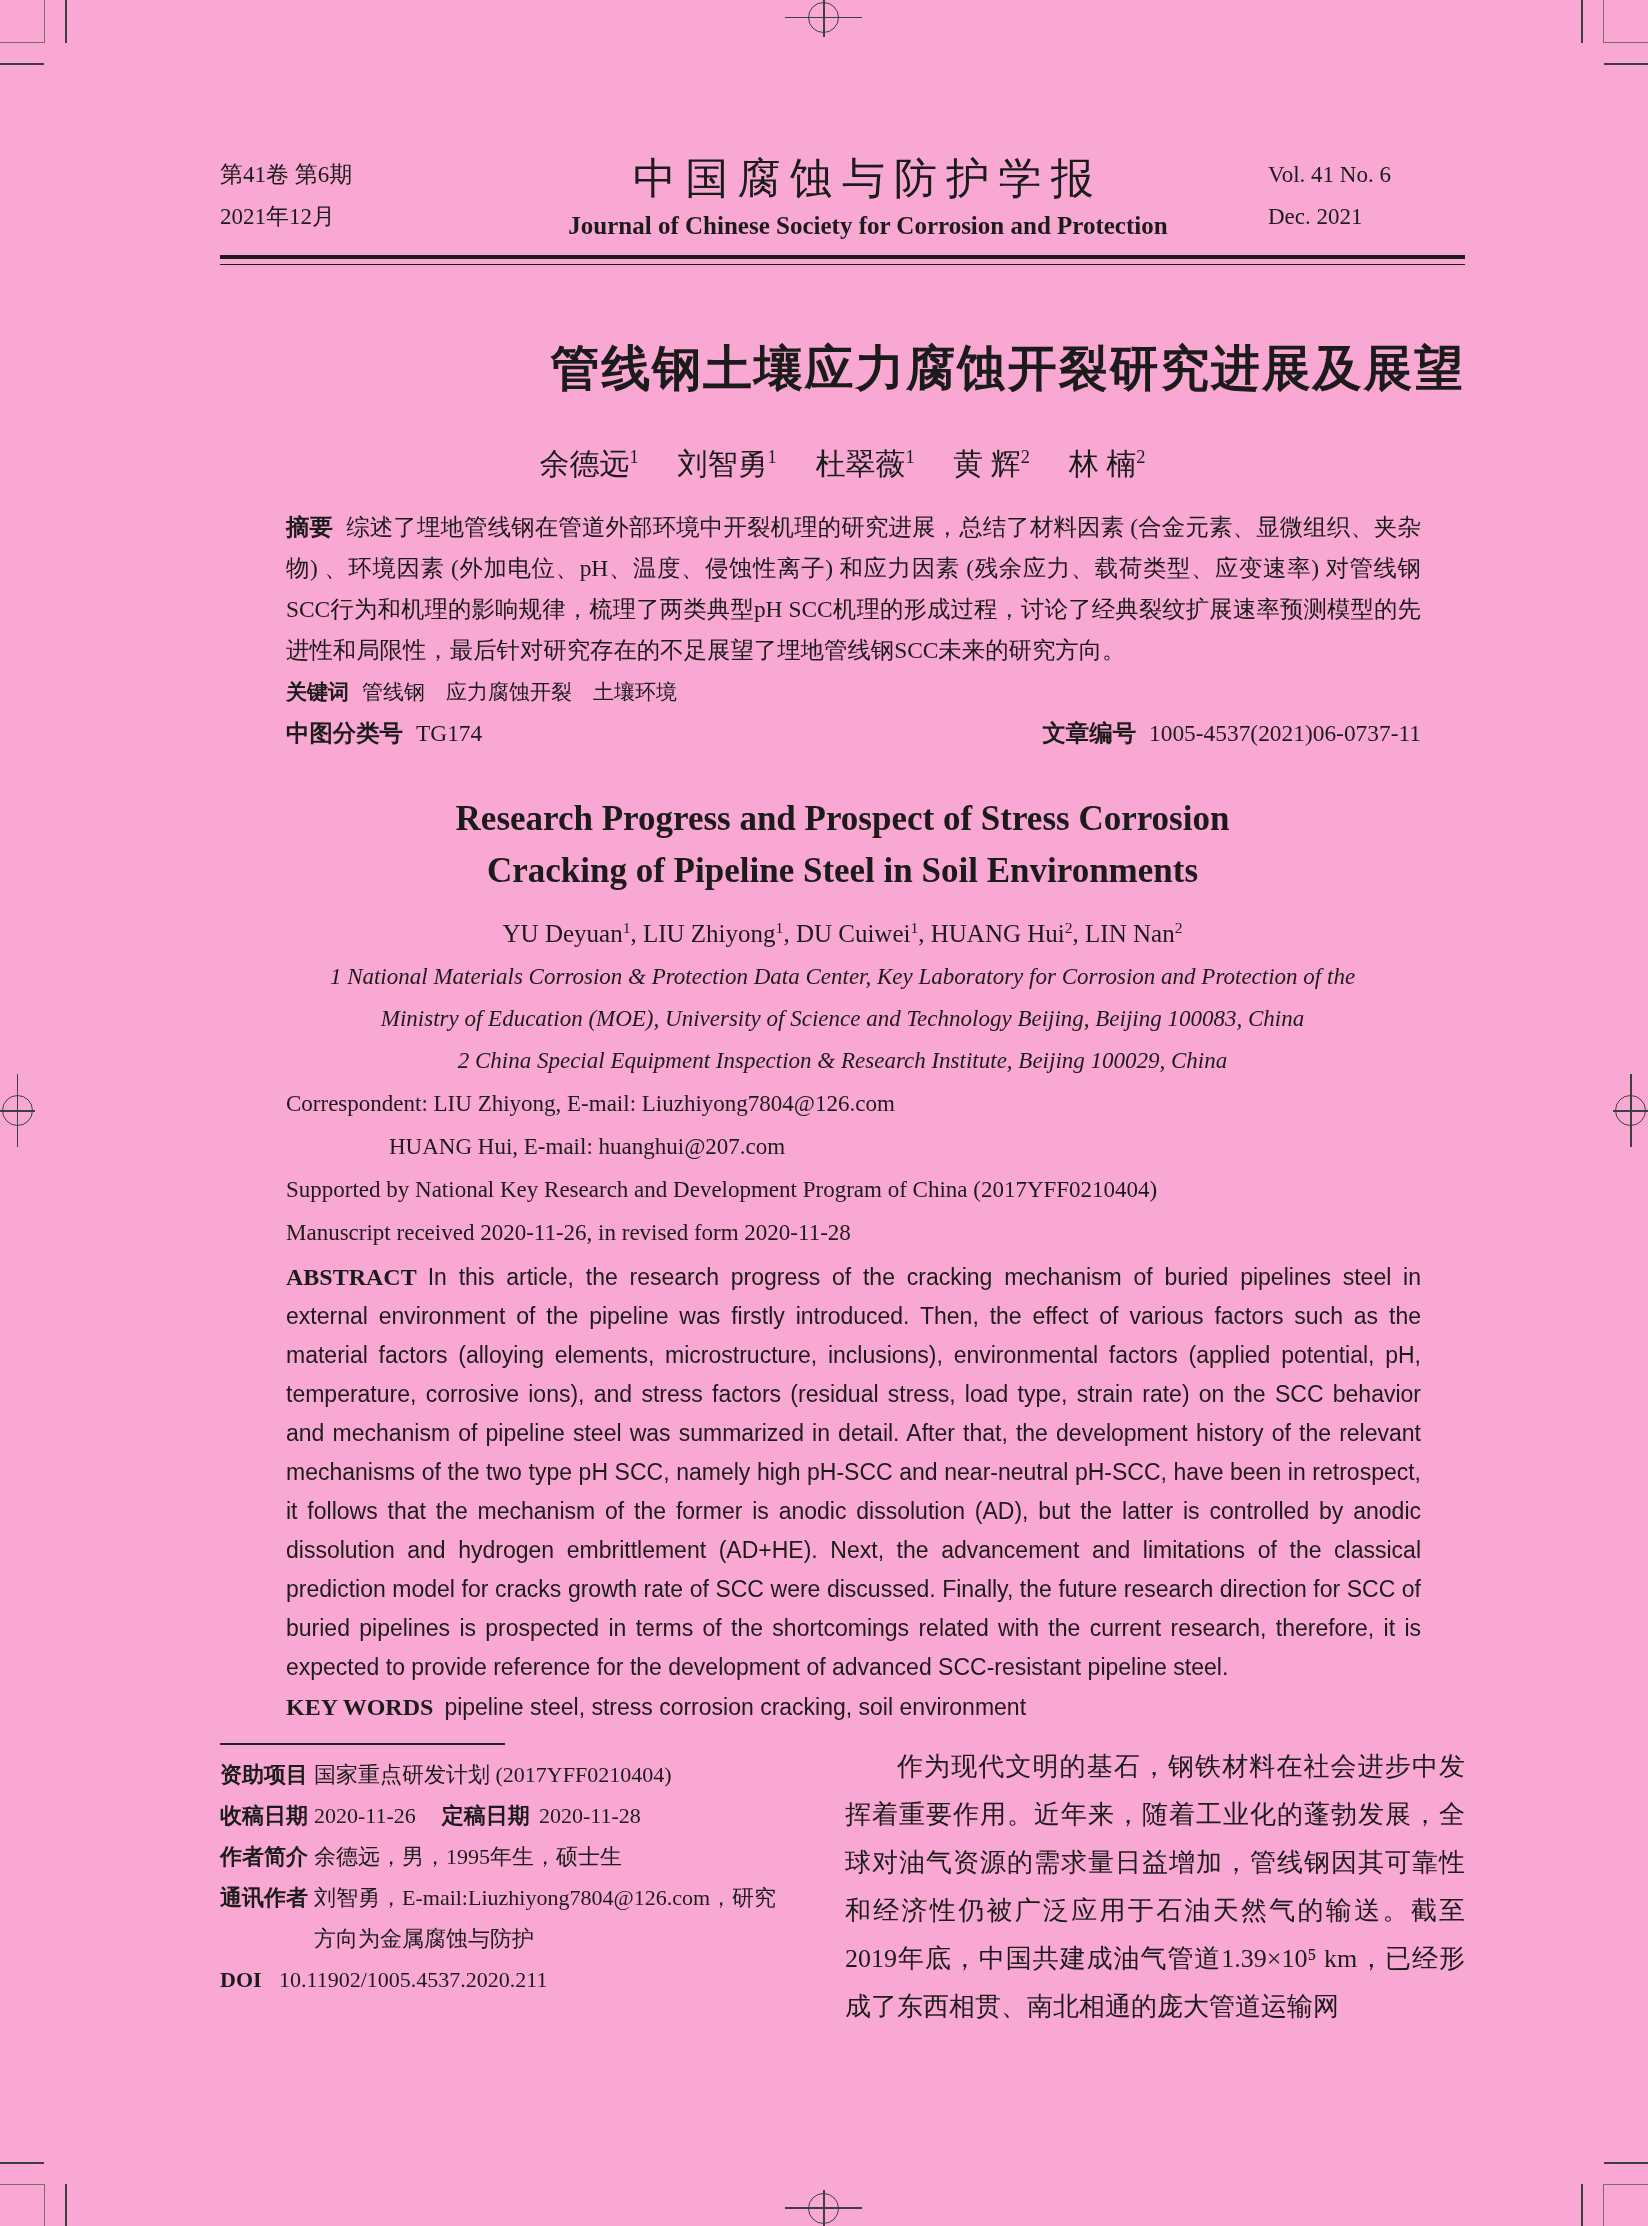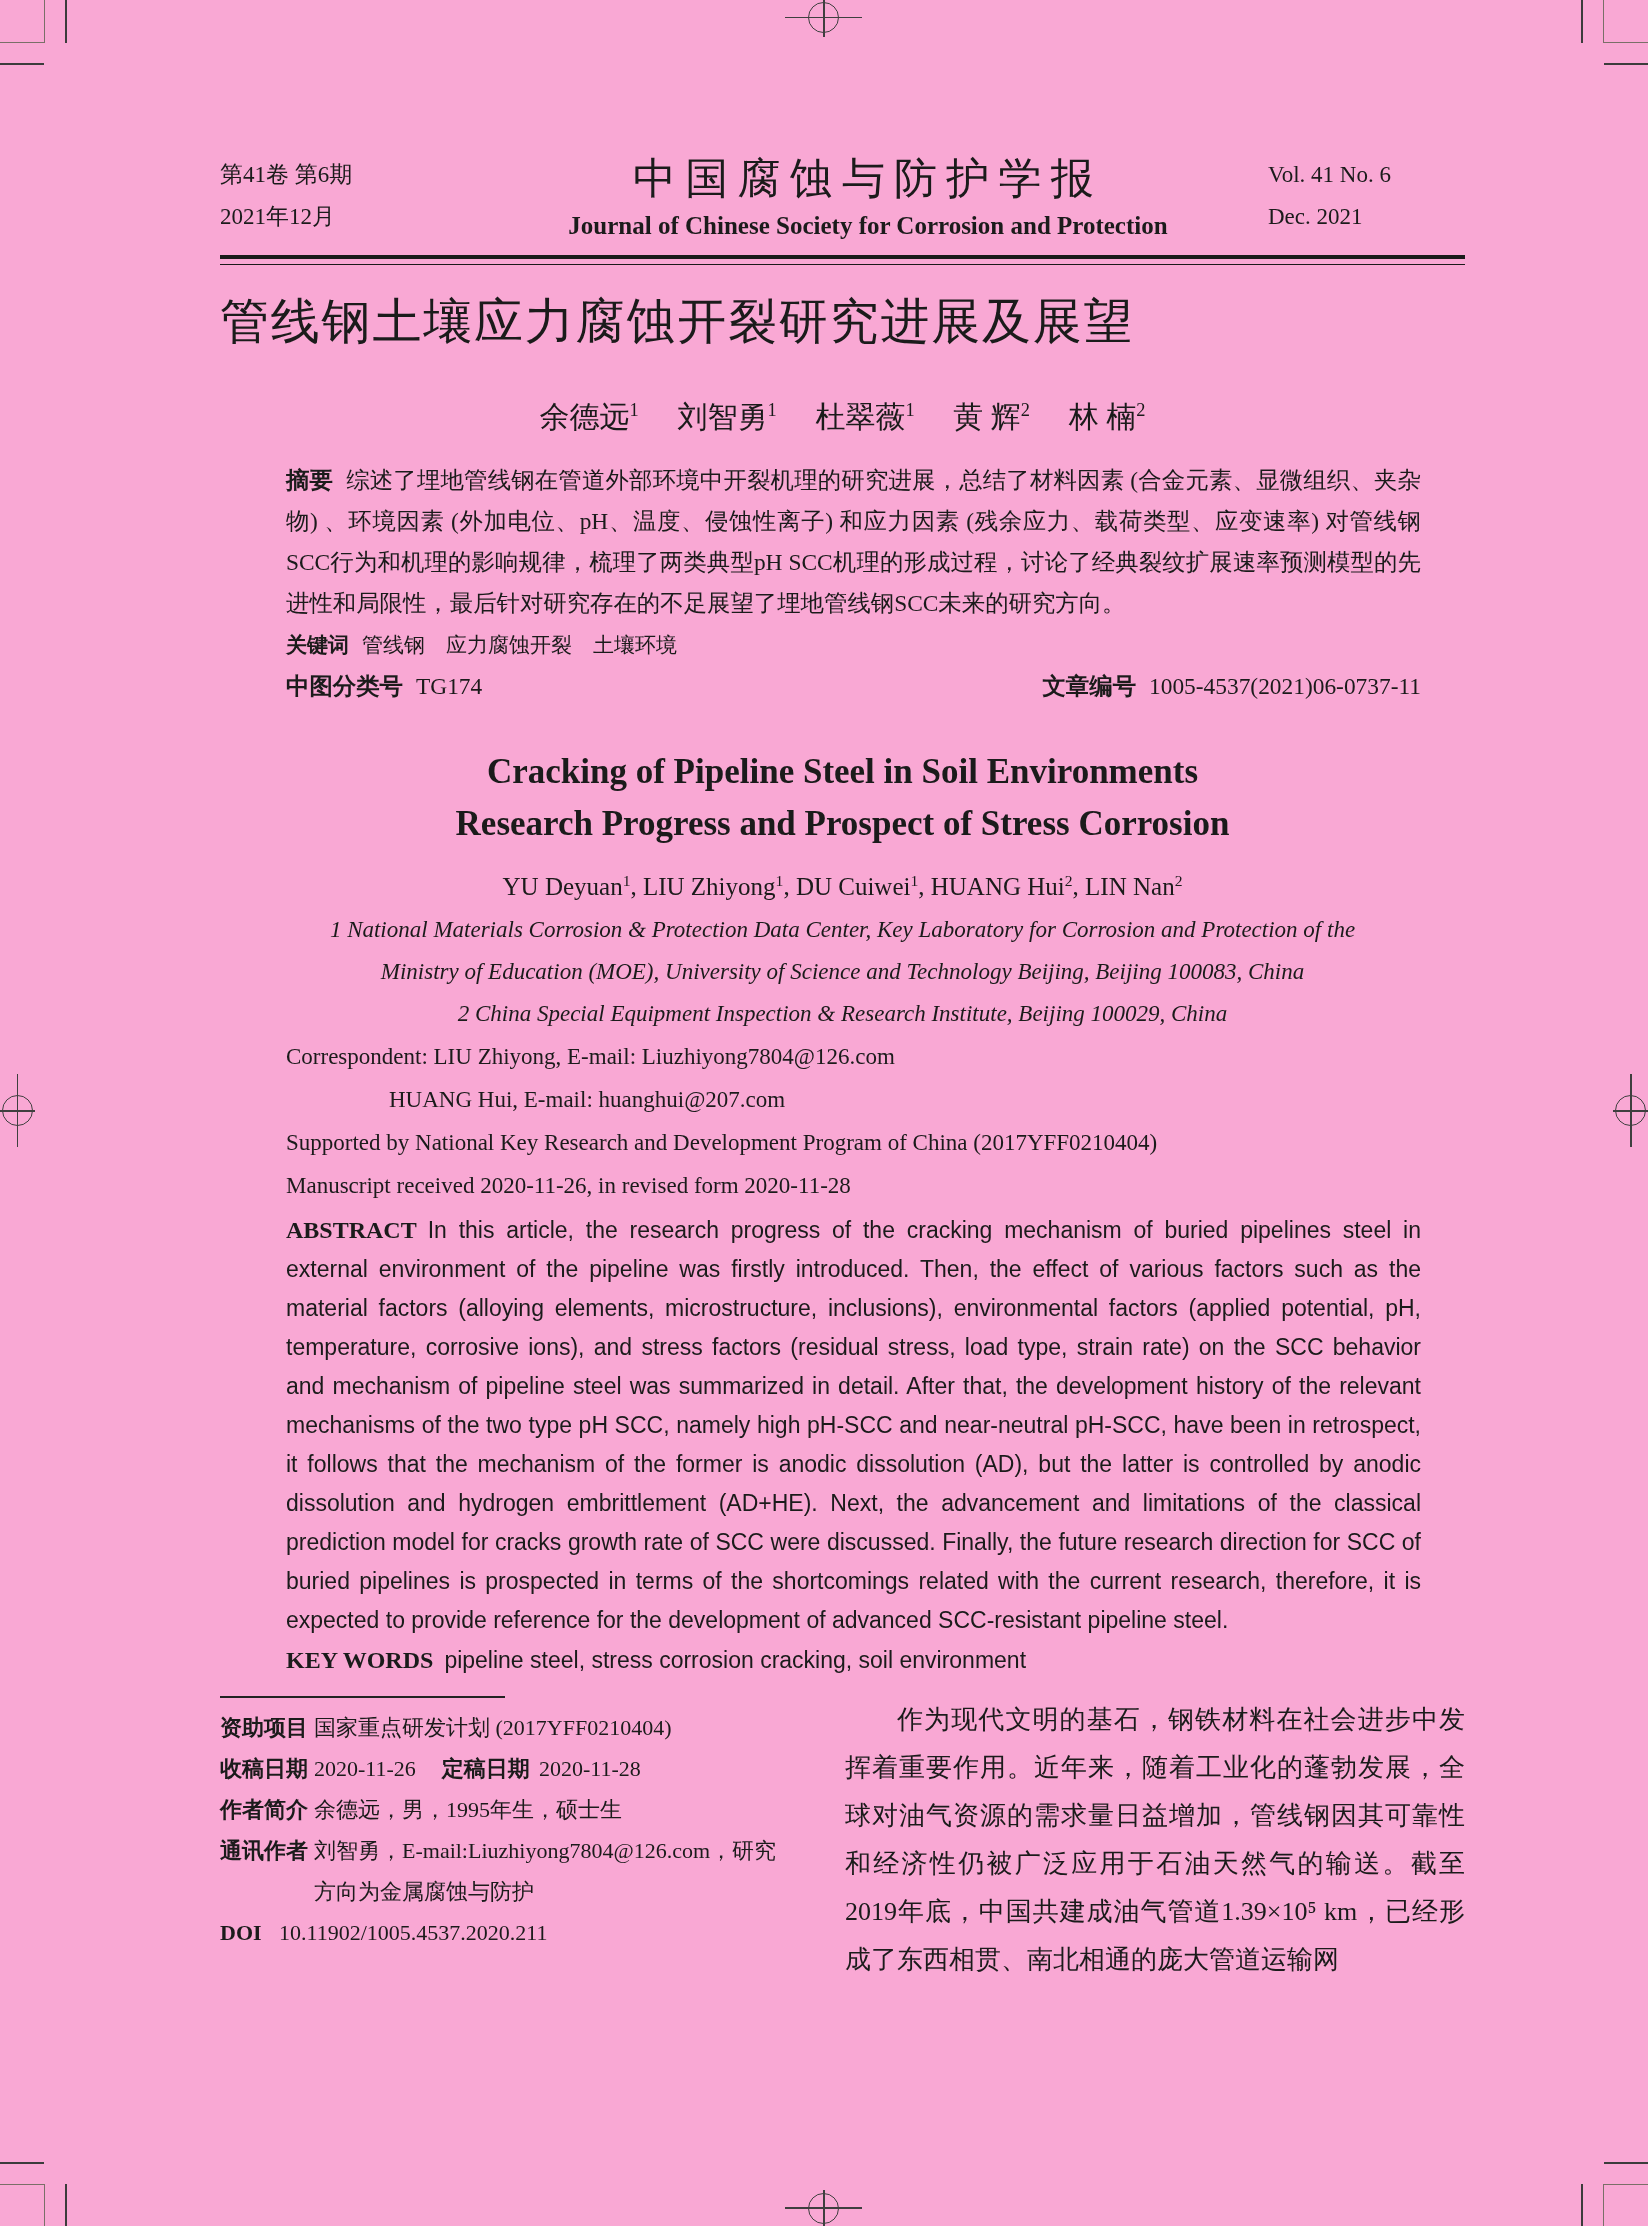--- a/index.html
+++ b/index.html
@@ -17,22 +17,22 @@
   .reg .hl,.reg .vl{position:absolute;background:#3f3f3f;}
   
   .content{position:absolute;left:220px;top:154px;width:1245px;}
   .hrow{display:flex;justify-content:space-between;align-items:flex-start;}
   .hleft{width:248px;font-size:23px;line-height:42px;}
   .hcenter{flex:1;text-align:center;}
   .jcn{font-size:43px;letter-spacing:9.2px;line-height:50px;white-space:nowrap;}
   .jen{font-size:25px;font-weight:700;line-height:44px;white-space:nowrap;}
   .hright{width:197px;font-size:23px;line-height:42px;text-align:left;}
   .rule{margin-top:7.3px;height:4.6px;border-top:4.1px solid #1a1a1a;border-bottom:1.8px solid #1a1a1a;}
-  .title-cn{margin-top:24px;text-align:left;font-family:"Liberation Sans","DejaVu Sans",sans-serif;
-            font-weight:400;font-size:49px;letter-spacing:1.8px;}
+  .title-cn{margin-top:71px;text-align:right;font-family:"Liberation Sans","DejaVu Sans",sans-serif;
+            font-weight:700;font-size:49px;letter-spacing:1.8px;}
   .authors-cn{margin-top:42px;text-align:center;font-size:30px;}
   .authors-cn .au{margin:0 15.6px;white-space:nowrap;}
   .authors-cn sup{font-size:18.4px;}
   .affs-cn{margin-top:16.5px;text-align:center;font-size:23px;line-height:39px;}
   .indent-block{margin-left:66px;margin-right:44px;}
   .abs-cn{margin-top:22px;font-size:23.4px;line-height:41px;text-align:justify;}
   .cn-label{font-family:"Liberation Sans","DejaVu Sans",sans-serif;font-weight:700;margin-right:13px;}
   .kw-cn{font-size:21px;line-height:41px;}
   .clc-row{display:flex;justify-content:space-between;font-size:23.4px;line-height:41px;}
   .title-en{margin-top:39px;text-align:center;font-weight:700;font-size:35px;line-height:52px;}
@@ -130,22 +130,22 @@
     <div class="indent-block">
       <p class="abs-cn" style="margin:22px 0 0 0;"><span class="cn-label">摘要</span><span>综述了埋地管线钢在管道外部环境中开裂机理的研究进展，总结了材料因素 (合金元素、显微组织、夹杂物) 、环境因素 (外加电位、pH、温度、侵蚀性离子) 和应力因素 (残余应力、载荷类型、应变速率) 对管线钢SCC行为和机理的影响规律，梳理了两类典型pH SCC机理的形成过程，讨论了经典裂纹扩展速率预测模型的先进性和局限性，最后针对研究存在的不足展望了埋地管线钢SCC未来的研究方向。</span></p>
       <p class="kw-cn" style="margin:0;"><span class="cn-label">关键词</span><span>管线钢　应力腐蚀开裂　土壤环境</span></p>
       <div class="clc-row">
         <span><span class="cn-label">中图分类号</span><span>TG174</span></span>
         <span><span class="cn-label">文章编号</span><span>1005-4537(2021)06-0737-11</span></span>
       </div>
     </div>
 
     <div class="title-en">
+      <div>Research Progress and Prospect of Stress Corrosion</div>
       <div>Cracking of Pipeline Steel in Soil Environments</div>
-      <div>Research Progress and Prospect of Stress Corrosion</div>
     </div>
 
     <div class="authors-en"><span><span>YU Deyuan</span><sup>1</sup><span>, </span></span><span><span>LIU Zhiyong</span><sup>1</sup><span>, </span></span><span><span>DU Cuiwei</span><sup>1</sup><span>, </span></span><span><span>HUANG Hui</span><sup>2</sup><span>, </span></span><span><span>LIN Nan</span><sup>2</sup><span></span></span></div>
 
     <div class="affs-en">
       <div>1 National Materials Corrosion &amp; Protection Data Center, Key Laboratory for Corrosion and Protection of the</div>
       <div>Ministry of Education (MOE), University of Science and Technology Beijing, Beijing 100083, China</div>
       <div>2 China Special Equipment Inspection &amp; Research Institute, Beijing 100029, China</div>
     </div>
 

